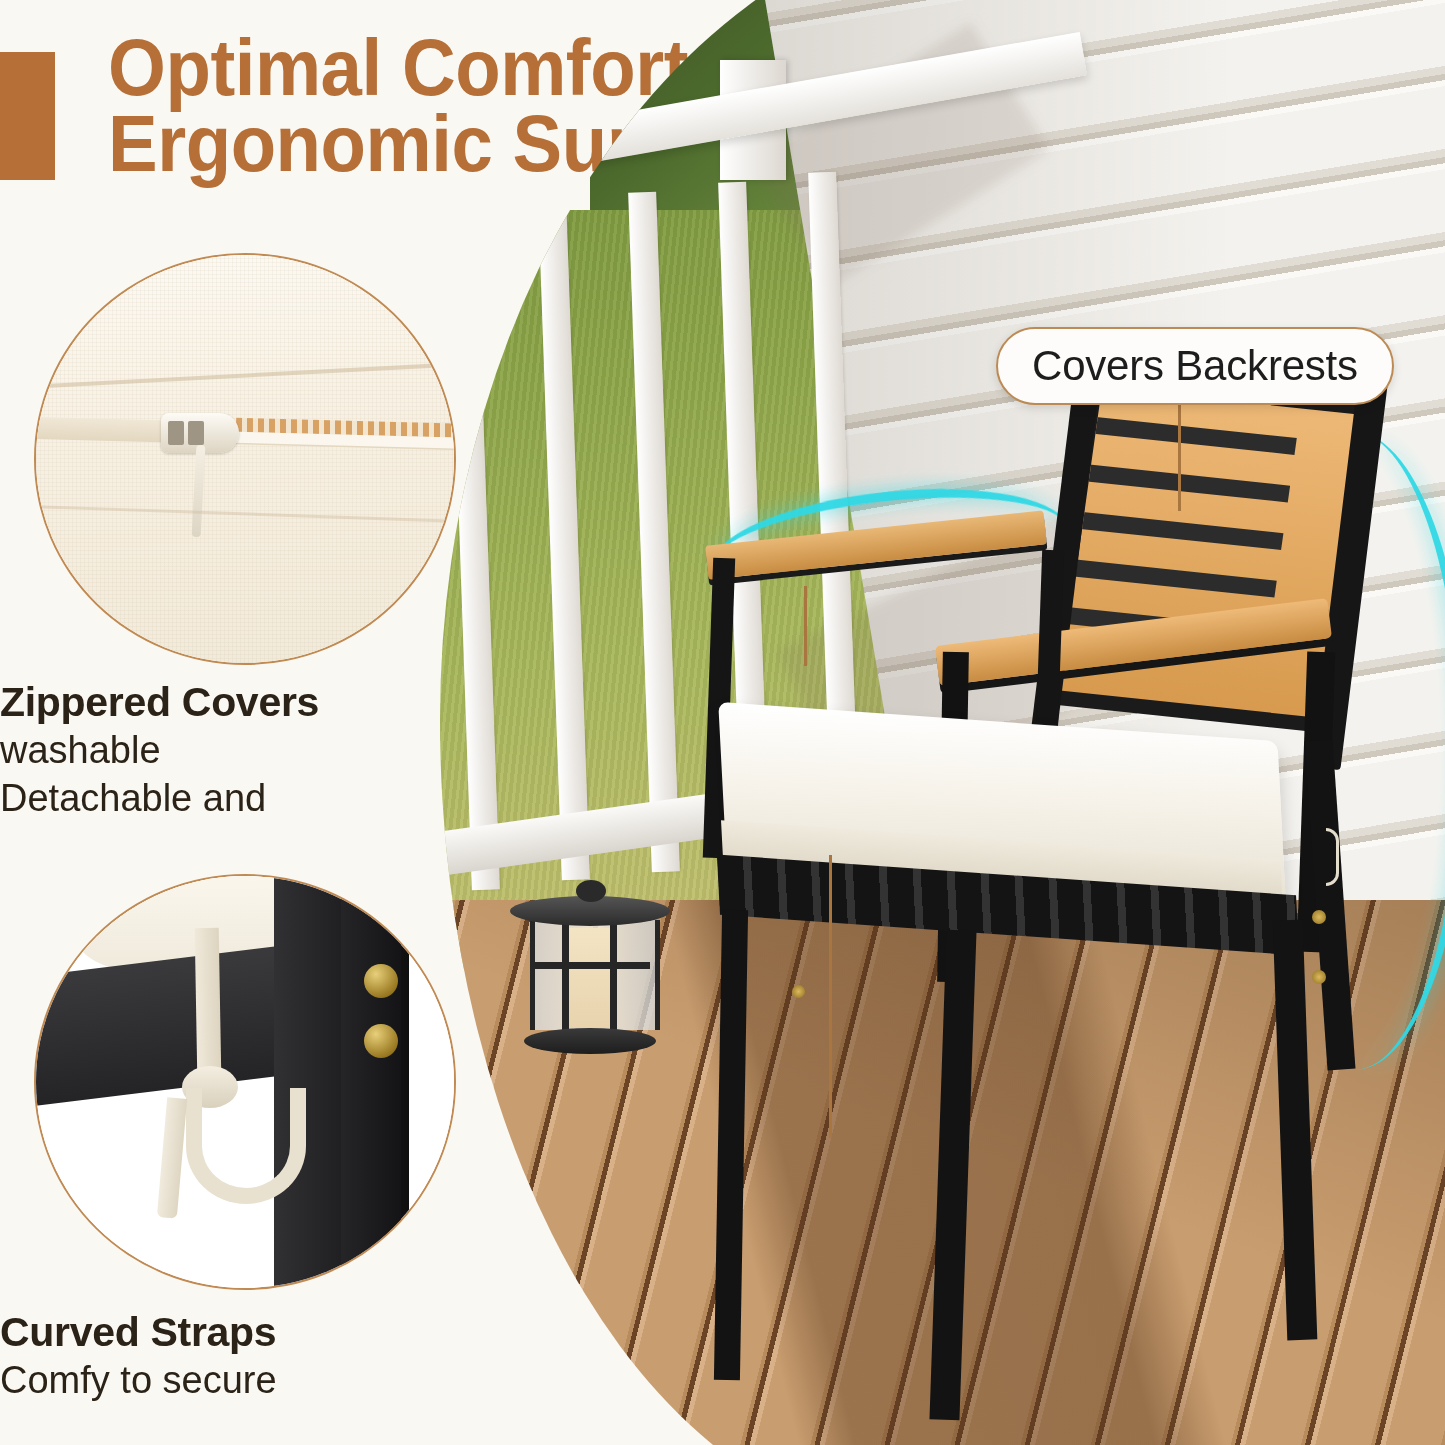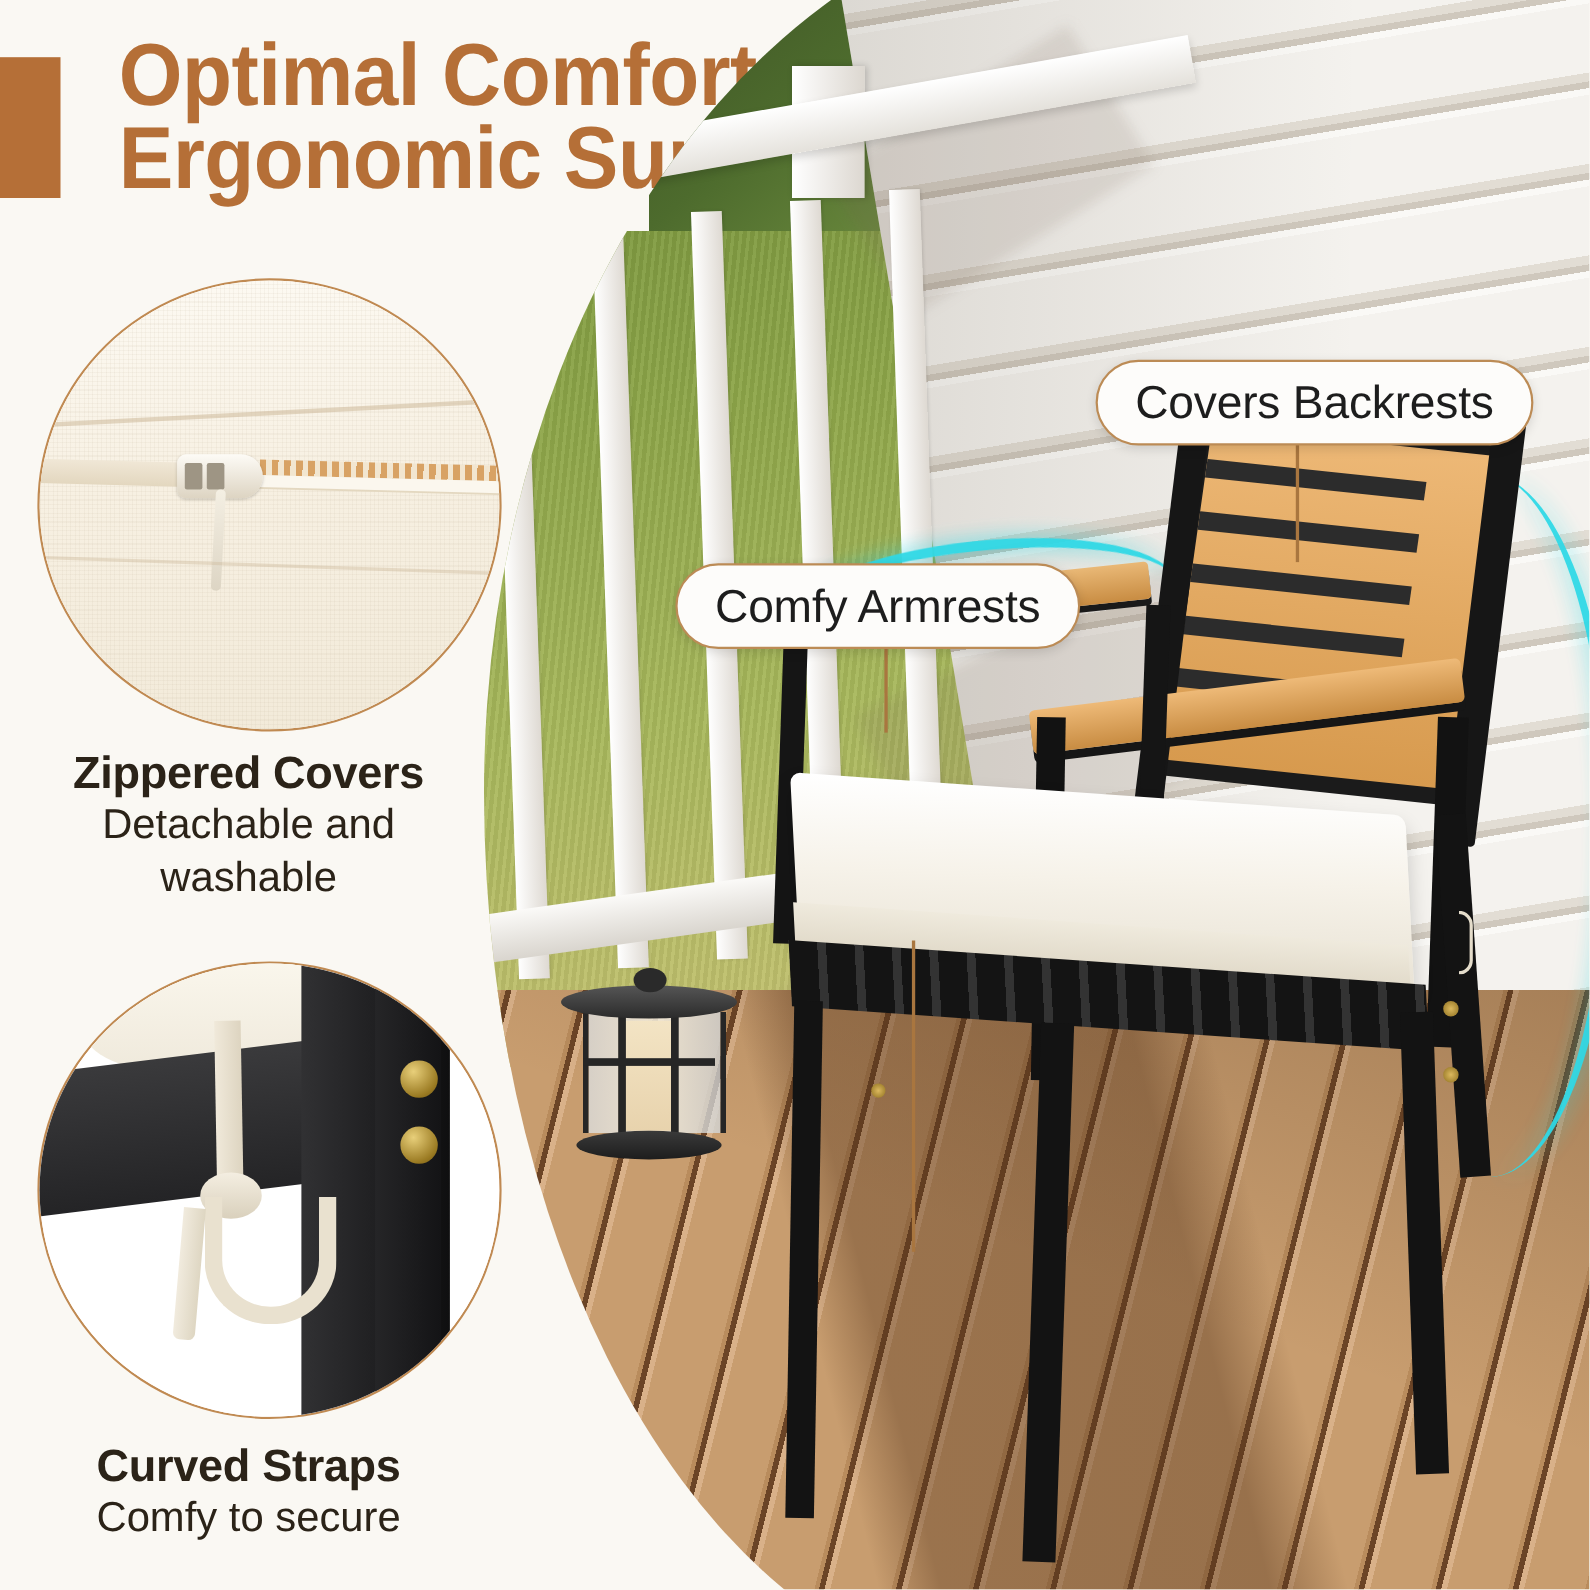--- a/index.html
+++ b/index.html
@@ -32,21 +32,21 @@
   
   .detail-circle{
     position:absolute;border-radius:50%;
     border:2px solid #c08a52;
     overflow:hidden;
     background:#fff;
   }
   #circle-zipper{left:34px;top:253px;width:418px;height:408px;}
   #circle-strap{left:34px;top:874px;width:418px;height:412px;}
 
-  .capt{position:absolute;width:452px;left:0;text-align:center;}
+  .capt{position:absolute;width:452px;left:0;}
   .capt .t{
     font-size:41px;font-weight:bold;color:#2b2318;line-height:1.08;
     letter-spacing:-0.3px;
   }
   .capt .s{
     font-size:38px;font-weight:normal;color:#2b2318;line-height:1.12;
     margin-top:5px;
   }
   #capt-zipper{top:680px;}
   #capt-strap{top:1310px;}
@@ -276,22 +276,22 @@
     <div style="position:absolute;left:132px;top:166px;width:16px;height:24px;background:#9e9584;border-radius:2px;"></div>
     <div style="position:absolute;left:152px;top:166px;width:16px;height:24px;background:#9e9584;border-radius:2px;"></div>
 
     <div style="position:absolute;left:158px;top:190px;width:9px;height:92px;background:linear-gradient(180deg,#f4efe3,#ddd5c4);border-radius:4px;transform:rotate(3deg);"></div>
 
     <div style="position:absolute;left:-10px;top:258px;width:470px;height:3px;background:rgba(205,185,155,.40);transform:rotate(2deg);"></div>
   </div>
 
   <div class="capt" id="capt-zipper">
     <div class="t">Zippered Covers</div>
+    <div class="s">washable</div>
     <div class="s">Detachable and</div>
-    <div class="s">washable</div>
   </div>
 
   <div class="detail-circle" id="circle-strap">
     <div style="position:absolute;inset:0;background:#ffffff;"></div>
 
     <div style="position:absolute;left:40px;top:-30px;width:300px;height:130px;background:linear-gradient(180deg,#fdfaf1,#efe9db);border-radius:0 0 40% 30%;"></div>
 
     <div style="position:absolute;left:-20px;top:82px;width:330px;height:130px;background:linear-gradient(180deg,#3a3a3c,#242426);transform:skewY(-7deg);"></div>
 
     <div style="position:absolute;left:238px;top:-20px;width:135px;height:460px;background:linear-gradient(90deg,#313133,#1e1e20 55%,#0f0f10);"></div>
@@ -391,19 +391,16 @@
     </div>
 
   </div>
 
   <div class="leader" id="leader-backrest"></div>
   <div class="pill" id="pill-backrest">
     <span>Covers Backrests</span>
   </div>
 
   <div class="leader" id="leader-armrest"></div>
-  <div class="pill" id="pill-armrest">
-    <span>Comfy Armrests</span>
-  </div>
 
   <div class="leader" id="leader-cushion"></div>
 
 </div>
 
 </body></html>

